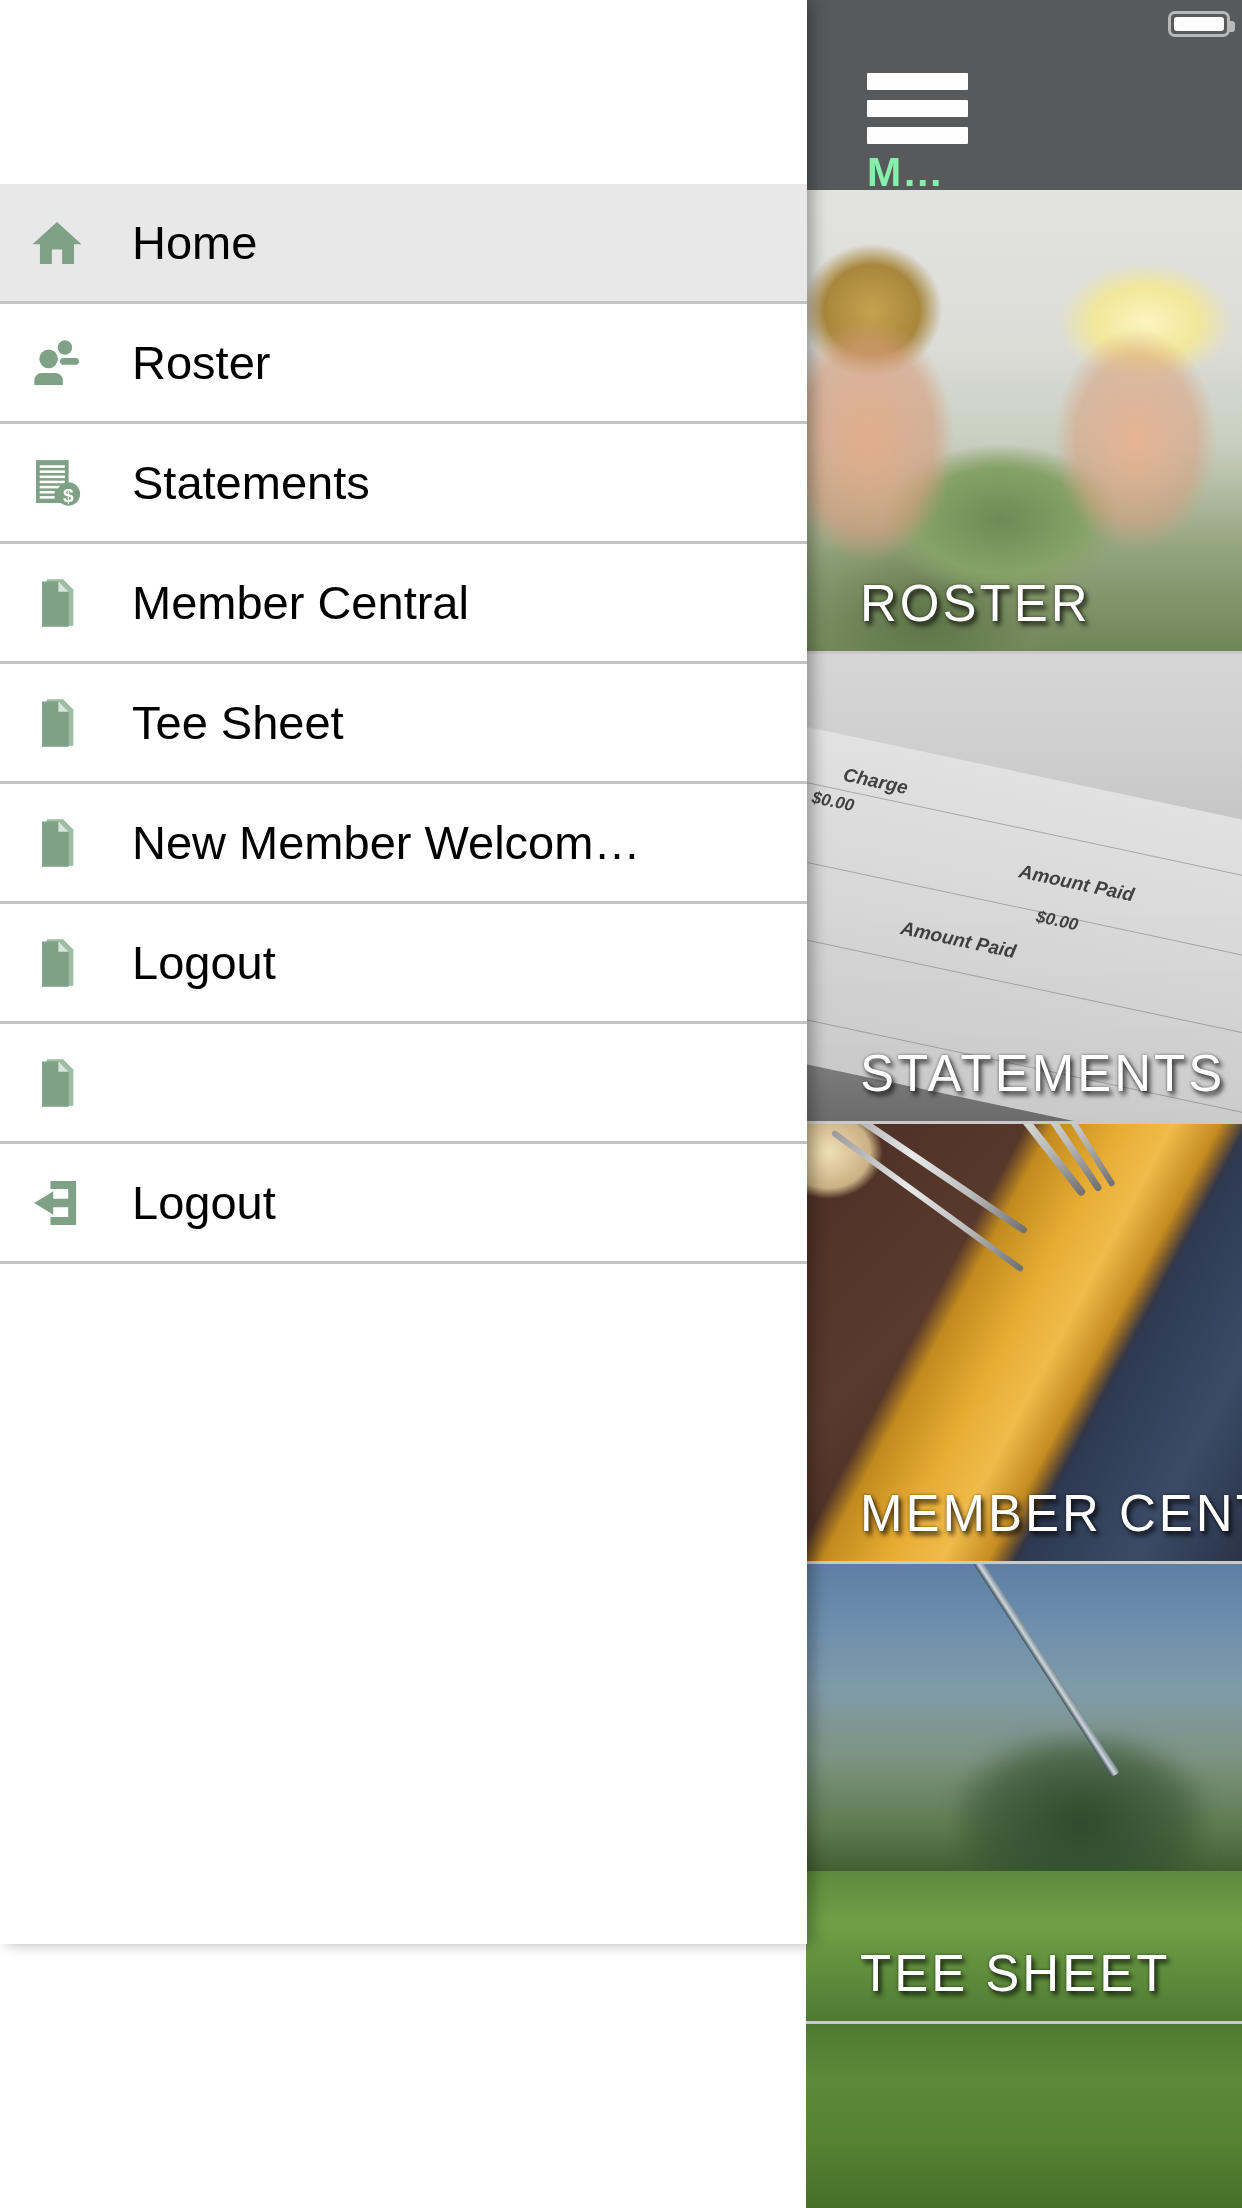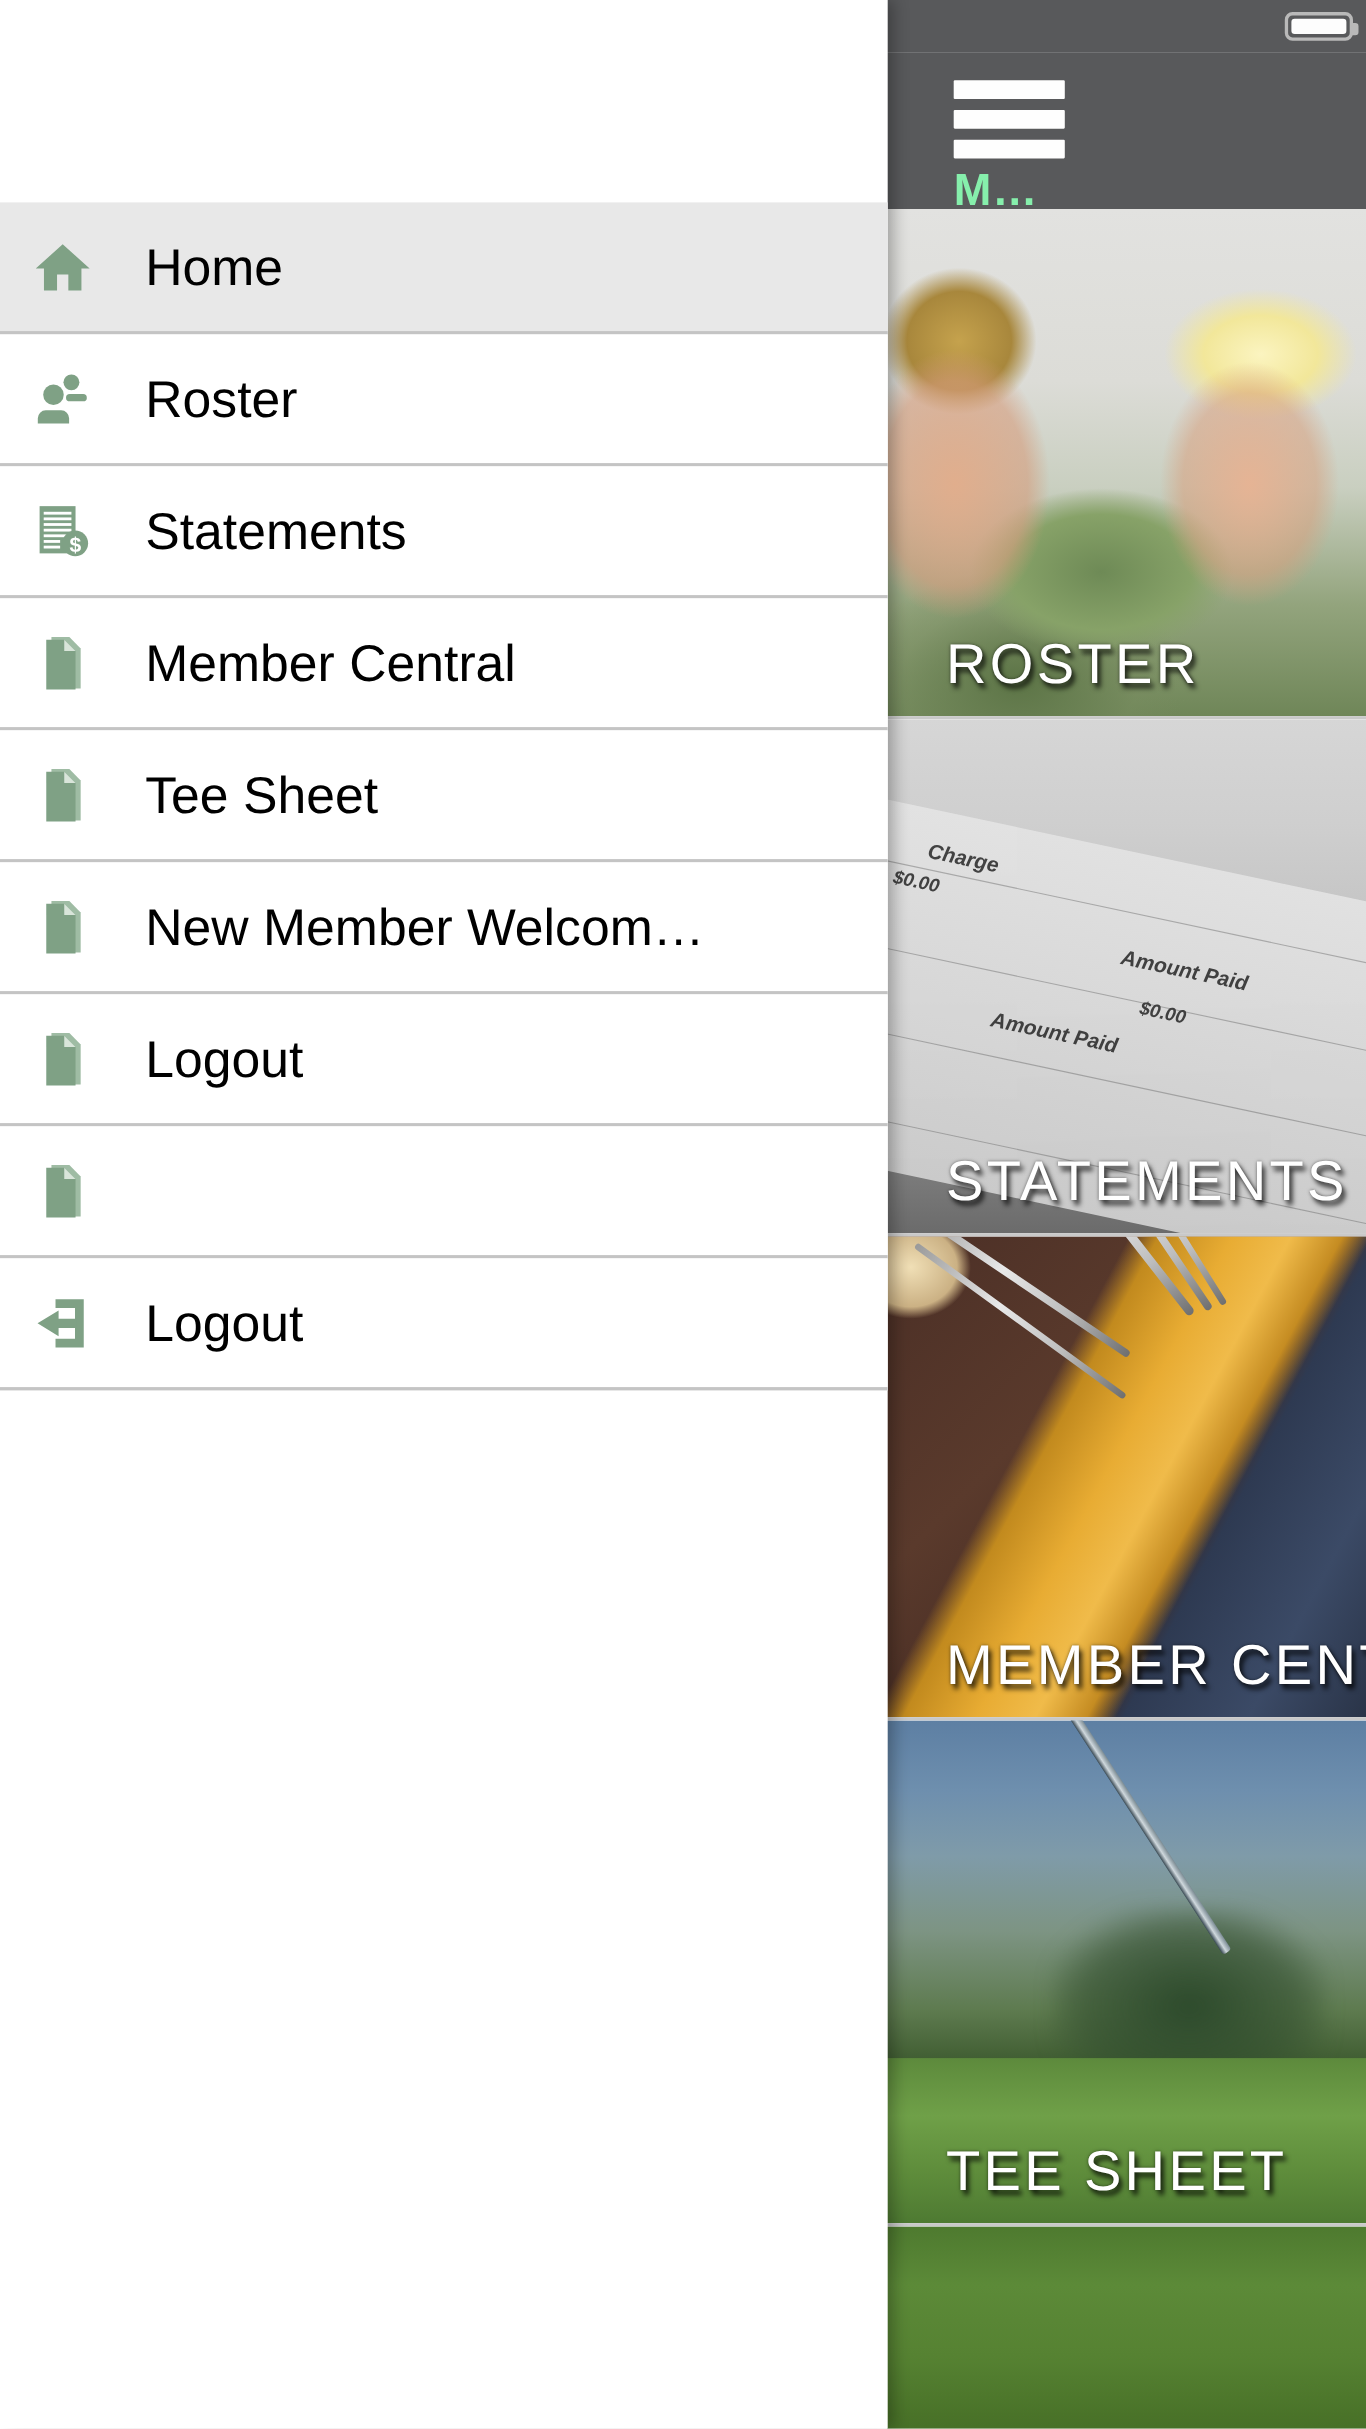--- a/index.html
+++ b/index.html
@@ -129,21 +129,21 @@
   }
   
   #tile-next { height:214px; border-bottom:none; }
   #tile-next .photo {
     background:
       linear-gradient(to bottom, #4e7a2f 0%, #5c8a38 25%, #568232 55%, #4a7329 80%, #426a25 100%);
   }
 
   
   #drawer {
-    position:absolute; left:0; top:0; width:807px; height:2208px;
+    position:absolute; left:0; top:0; width:807px; height:1944px;
     background:#ffffff;
     box-shadow: 6px 0 14px rgba(0,0,0,0.30);
     z-index:10;
   }
   #menu-list { position:absolute; left:0; top:184px; width:807px; }
   .menu-row {
     position:relative; display:flex; align-items:center;
     height:120px; background:#ffffff;
     border-bottom:3px solid #c4c4c4;
     cursor:pointer;

